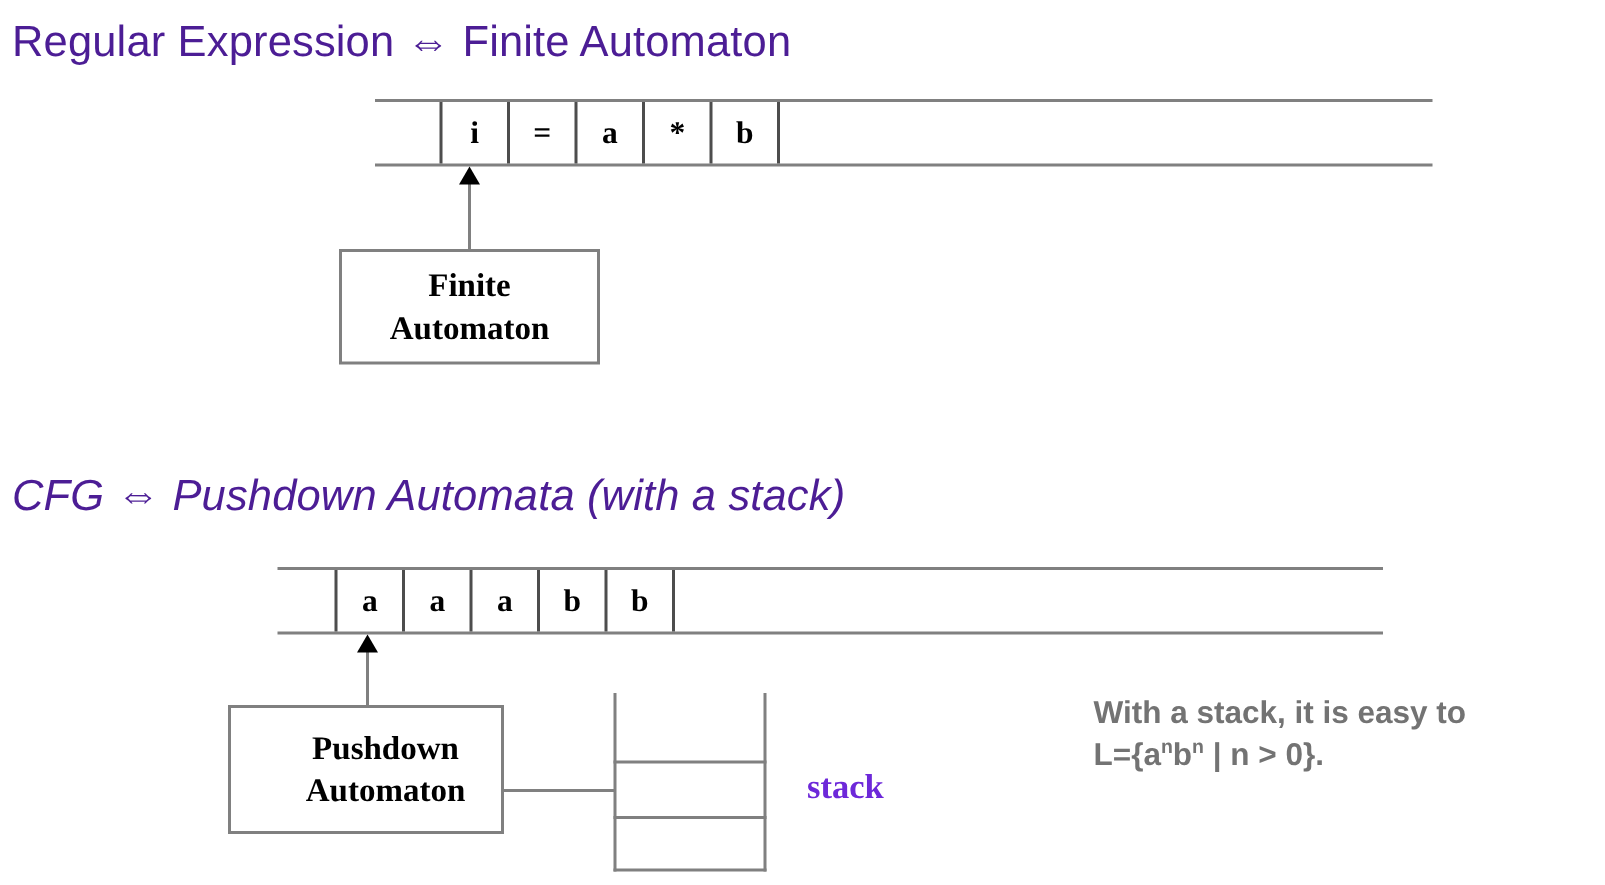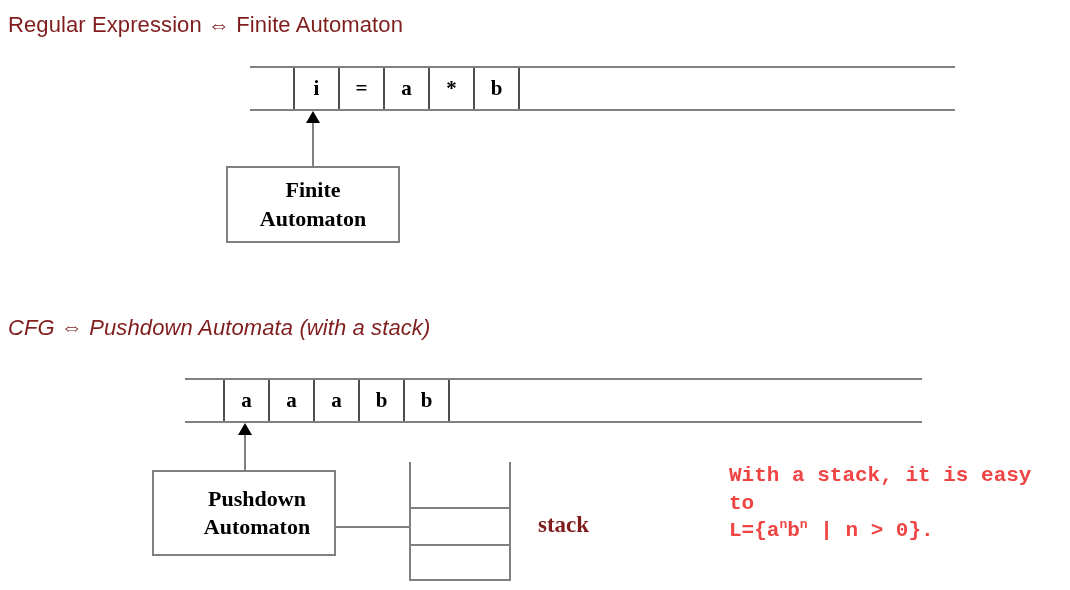--- a/index.html
+++ b/index.html
@@ -12,23 +12,23 @@
     height: 590px;
     position: relative;
     overflow: hidden;
     font-family: "Liberation Sans", sans-serif;
   }
   .abs { position: absolute; }
 
   
   .heading {
     font-family: "Liberation Sans", sans-serif;
-    font-size: 22px;
+    font-size: 29px;
     font-weight: 400;
-    color: #7f1d1d;
+    color: #4c1d95;
     white-space: nowrap;
     letter-spacing: 0.1px;
   }
   #heading-regex { left: 8px; top: 12px; }
   #heading-cfg  { left: 8px; top: 315px; font-style: italic; }
 
   
   .tape {
     border-top: 2px solid #808080;
     border-bottom: 2px solid #808080;
@@ -124,32 +124,32 @@
   }
   #stack .rule.r1     { top: 45px; }
   #stack .rule.r2     { top: 82px; }
   #stack .rule.bottom { bottom: 0; }
 
   #stack-label {
     left: 538px; top: 512px;
     font-family: "Liberation Serif", serif;
     font-weight: bold;
     font-size: 23px;
-    color: #7f1d1d;
+    color: #6d28d9;
     white-space: nowrap;
   }
 
   
   #note-red {
     left: 729px; top: 462px; width: 320px;
-    font-family: Liberation Mono, monospace;
+    font-family: Liberation Sans, sans-serif;
     font-weight: bold;
     font-size: 21px;
     line-height: 1.32;
-    color: #ef4444;
+    color: #737373;
   }
   #note-red sup { font-size: 0.62em; vertical-align: super; line-height: 0; }
 </style>
 </head>
 <body>
 
 <div class="abs heading" id="heading-regex">Regular Expression ⇔ Finite Automaton</div>
 
 <div class="abs tape" id="tape-regex">
   <div class="tape-cell first" style="width:45px"></div>

